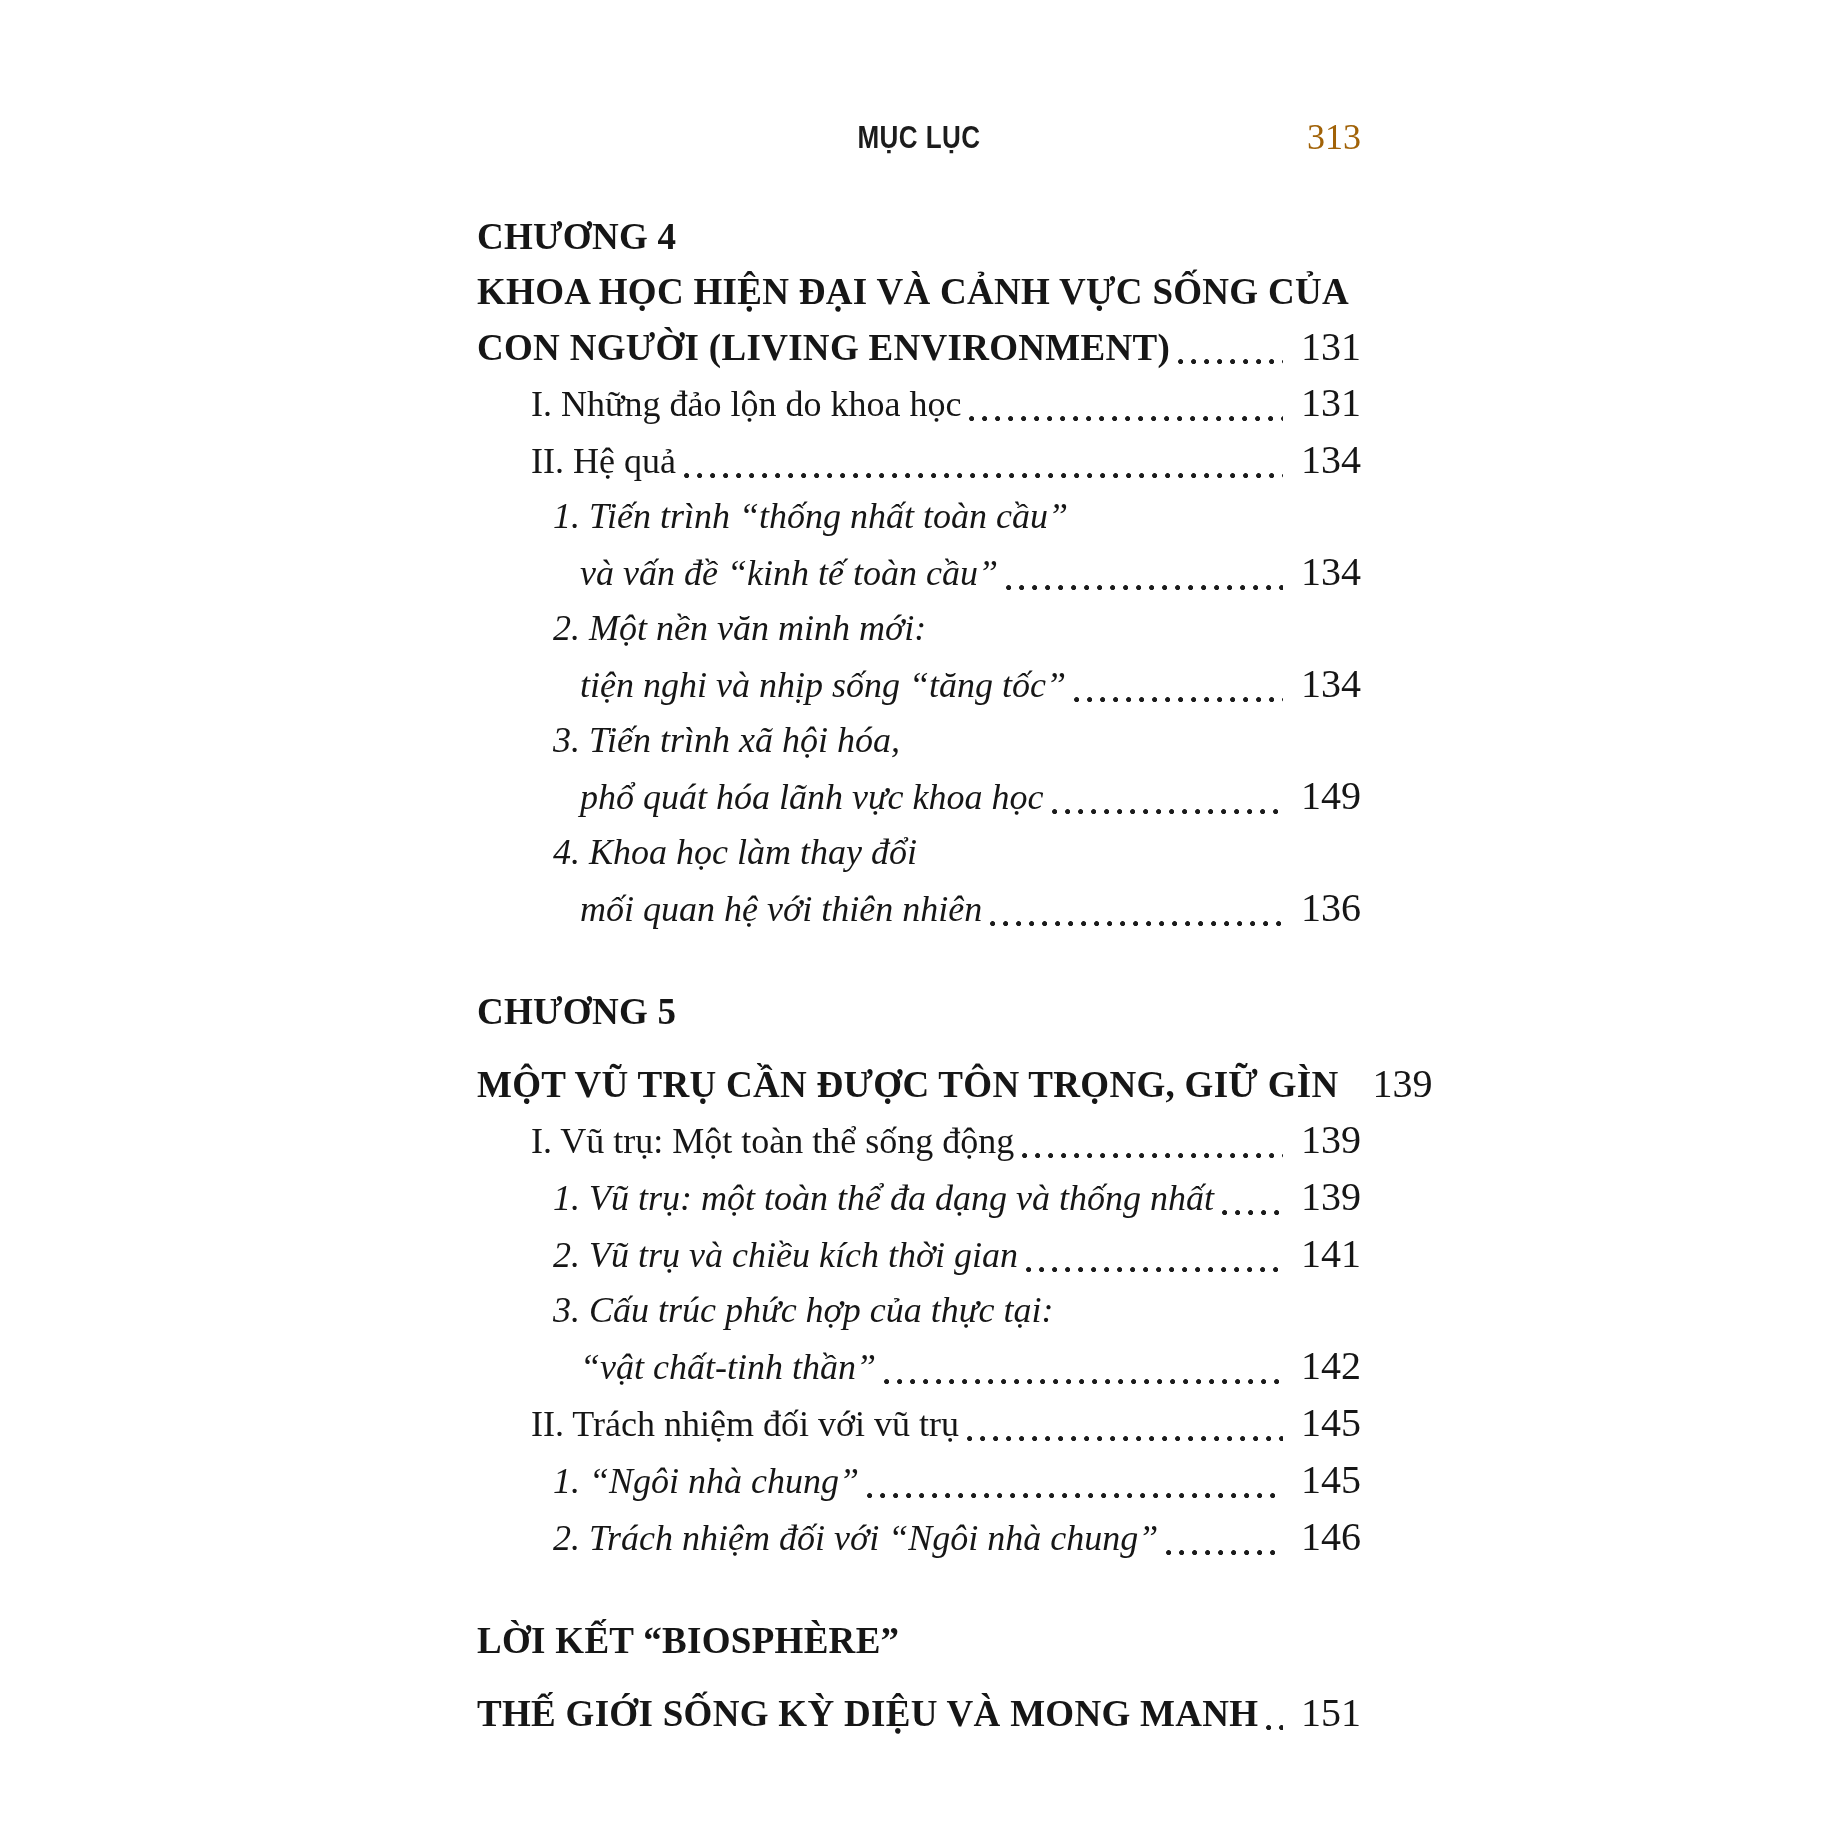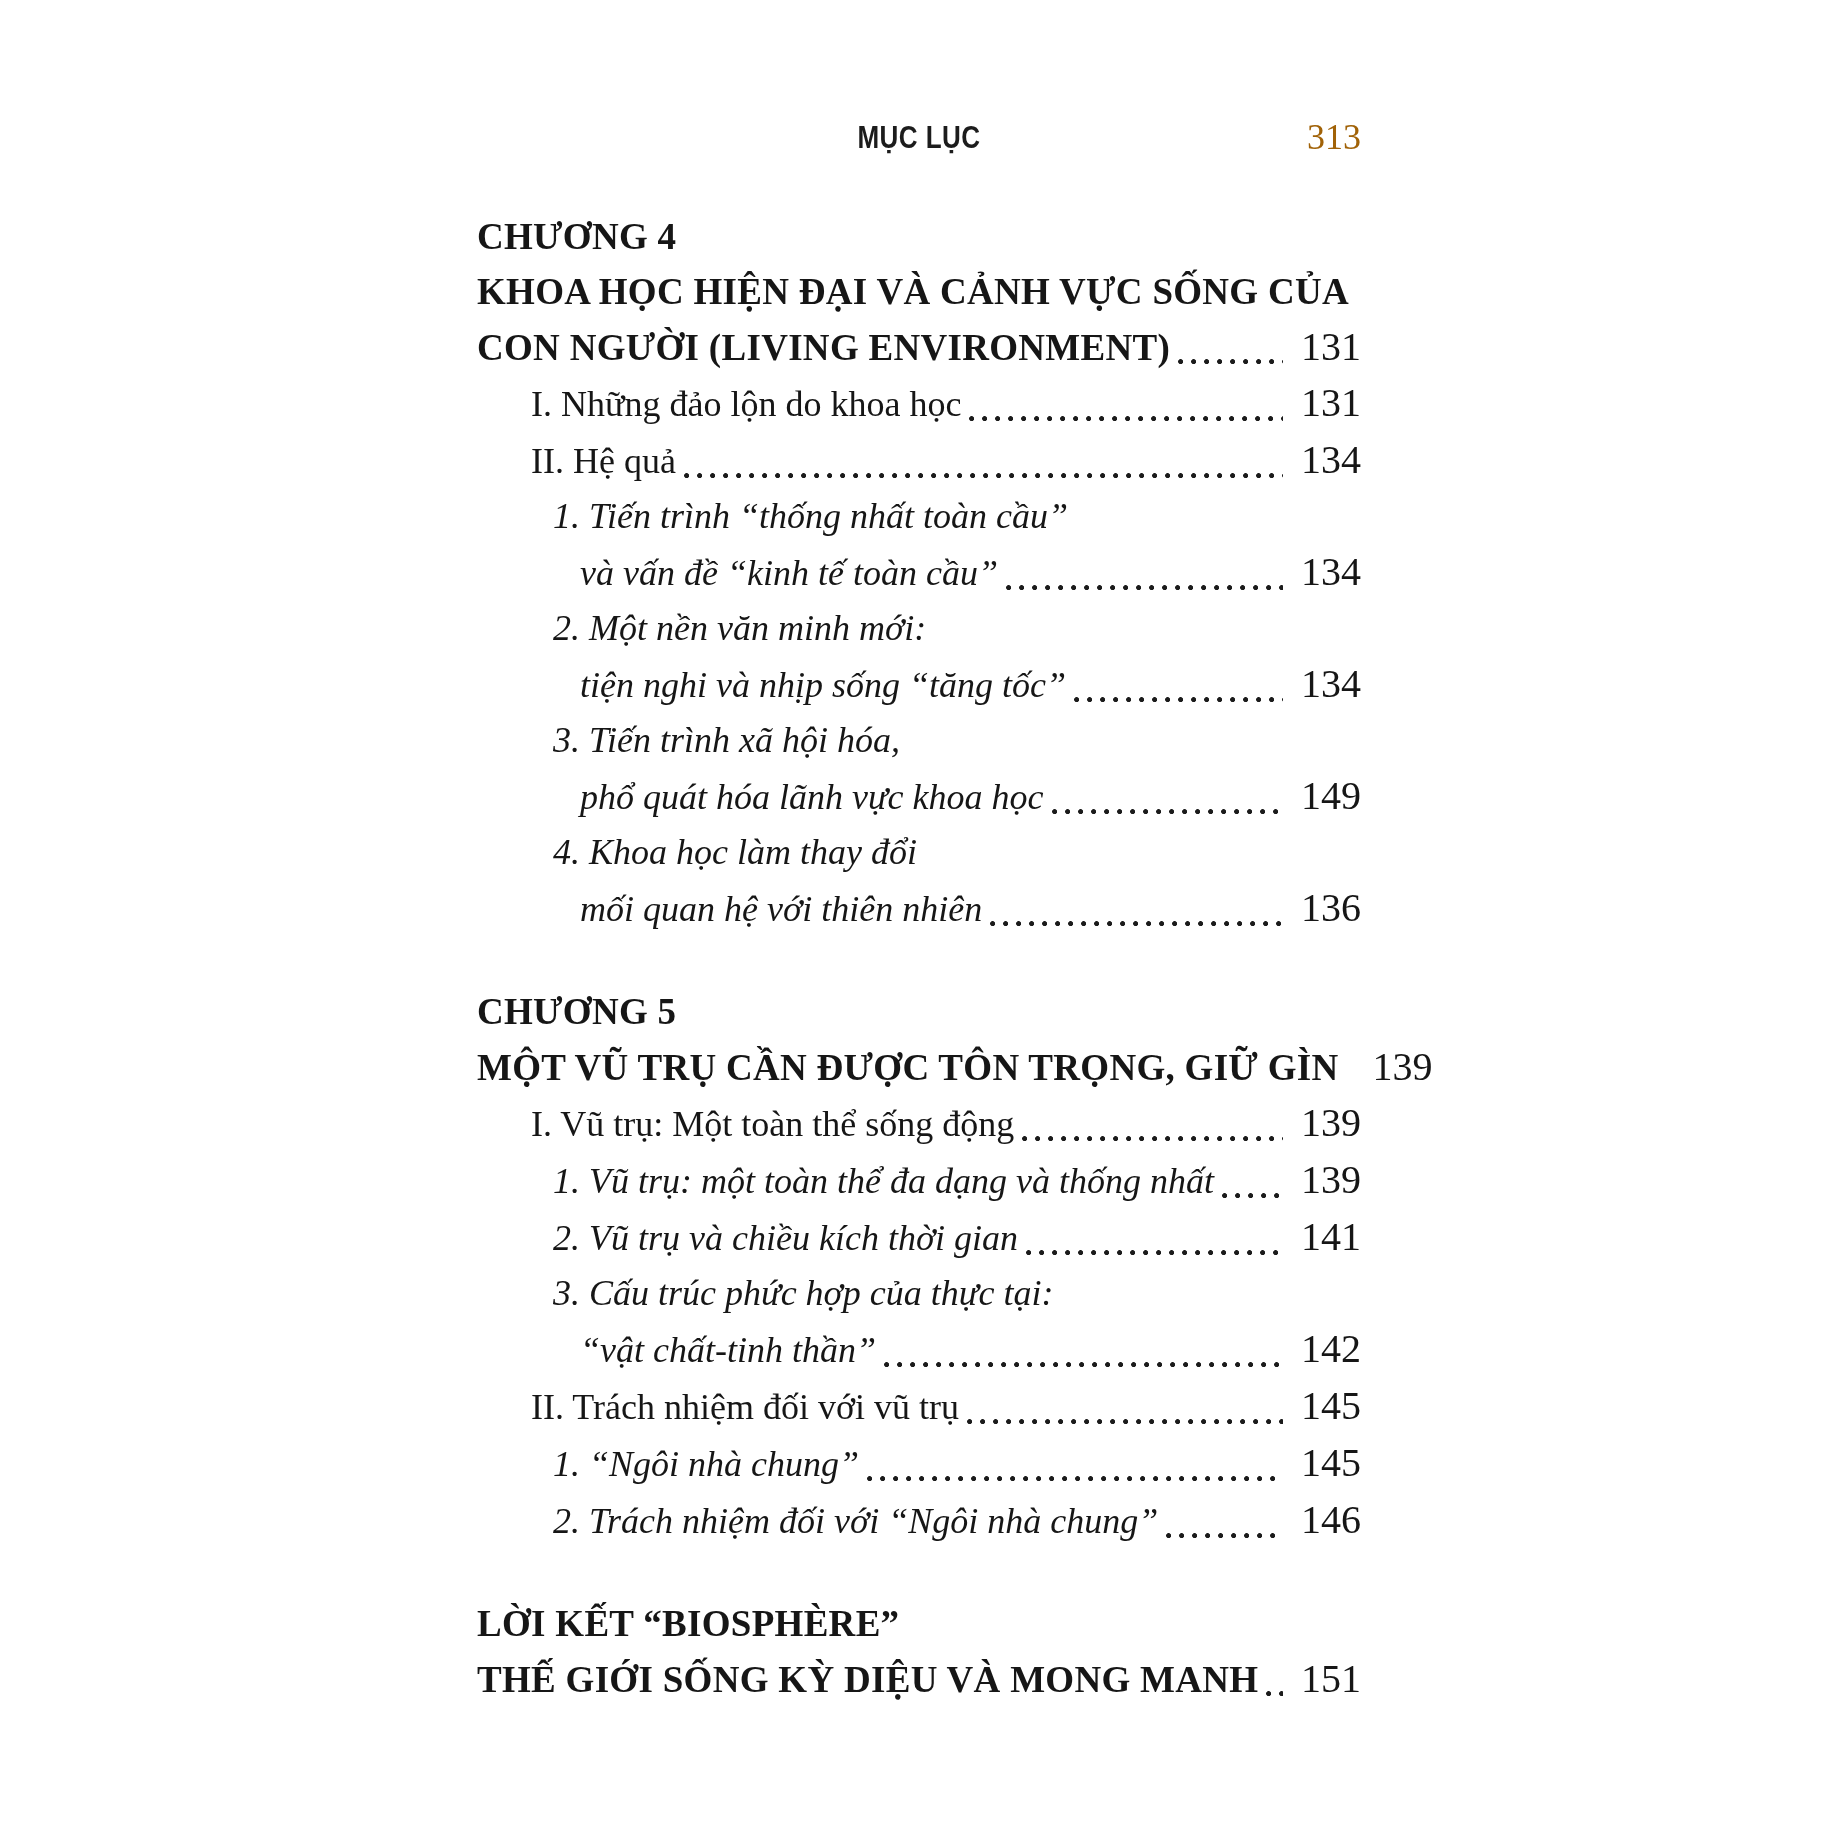--- a/index.html
+++ b/index.html
@@ -44,21 +44,21 @@
     color: #a16207;
   }
   .toc { width: 100%; }
   .row {
     display: flex;
     align-items: baseline;
     font-size: 36px;
     line-height: 55px;
     white-space: nowrap;
   }
-  .row.gap { margin-top: 47px; }
+  .row.gap { margin-top: 47px; flex-direction: column; }
   .row .label { white-space: nowrap; }
   .row.chapter .label {
     font-weight: bold;
     font-size: 37px;
     letter-spacing: 0.3px;
   }
   .row.roman { padding-left: 54px; }
   .row.item  { padding-left: 76px; font-style: italic; }
   .row.cont  { padding-left: 103px; font-style: italic; }
   .dots {

